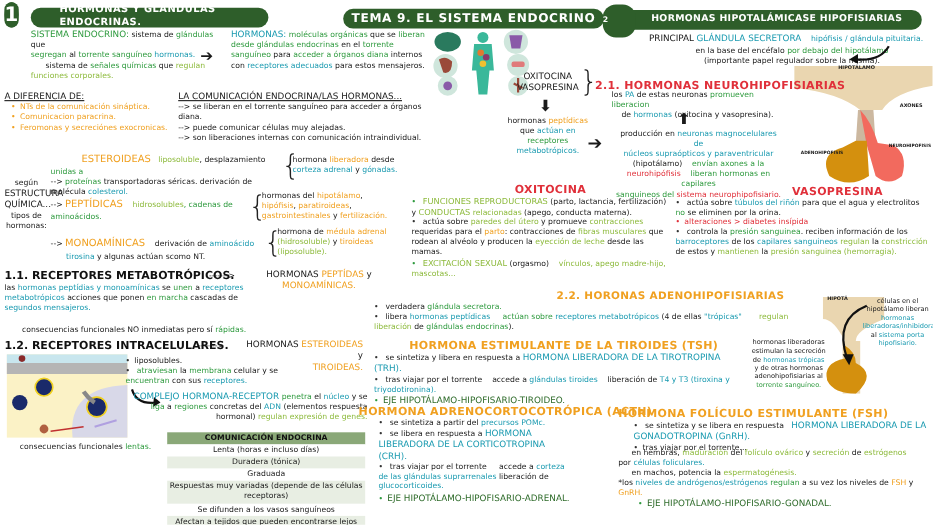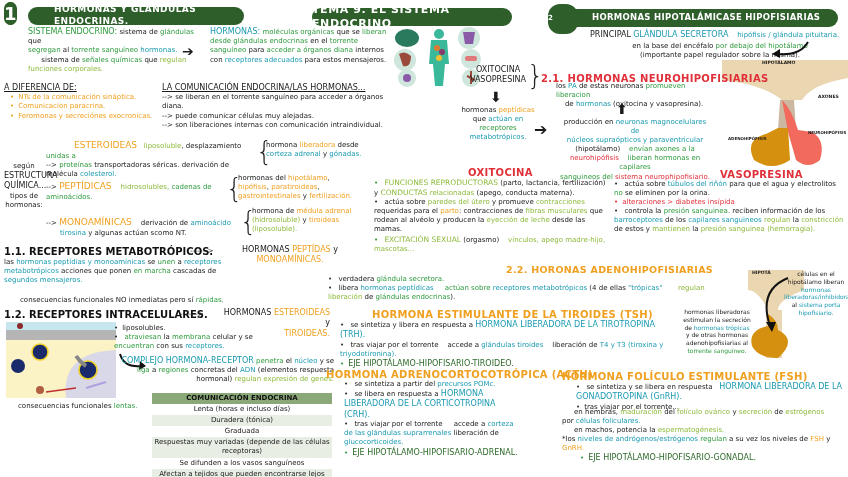--- a/index.html
+++ b/index.html
@@ -35,21 +35,21 @@
 
 <div class="abs" style="left:4px;top:4px;width:226px;height:24px;">
   <div class="hdr" style="position:absolute;left:24px;top:3px;width:216px;height:18px;padding-left:26px;font-size:9px;letter-spacing:0.4px;">
     <span>HORMONAS Y GLÁNDULAS ENDOCRINAS.</span>
   </div>
   <div class="hdr num" style="position:absolute;left:0;top:-2px;">
       <span class="num" style="border:none;width:auto;height:auto;">1</span>
     </div>
 </div>
 
-<div class="abs hdr" style="left:312px;top:8px;width:200px;height:18px;justify-content:center;font-size:11px;letter-spacing:0.6px;">
+<div class="abs hdr" style="left:312px;top:8px;width:237px;height:18px;justify-content:center;font-size:11px;letter-spacing:0.6px;">
   <span>TEMA 9. EL SISTEMA ENDOCRINO</span>
 </div>
 
 <div class="abs" style="left:548px;top:4px;width:296px;height:28px;">
   <div class="hdr" style="position:absolute;left:14px;top:5px;width:276px;height:18px;padding-left:30px;font-size:8.5px;letter-spacing:0.3px;">
     <span>HORMONAS HIPOTALÁMICASE HIPOFISIARIAS</span>
   </div>
   <div class="hdr num" style="position:absolute;left:0;top:0;width:30px;height:30px;">
       <span>2</span>
     </div>
@@ -425,21 +425,21 @@
       <span>de estos y</span>
       <span class="c-lime">mantienen</span>
       <span>la</span>
       <span class="c-lime">presión sanguinea</span>
       <span class="c-lime">(hemorragia).</span>
     </li>
   </ul>
 </div>
 
 <div class="abs heading-orange" style="left:506px;top:264px;">2.2. HORONAS ADENOHIPOFISIARIAS</div>
-<div class="abs" style="left:328px;top:275px;width:400px;">
+<div class="abs" style="left:340px;top:275px;width:400px;">
   <ul>
     <li>
       <span>verdadera</span>
       <span class="c-green">glándula secretora.</span>
     </li>
     <li>
       <span>libera</span>
       <span class="c-teal">hormonas peptídicas</span>&nbsp;&nbsp;&nbsp;&nbsp;
       <span class="c-green">actúan sobre</span>
       <span class="c-teal">receptores metabotrópicos</span>

